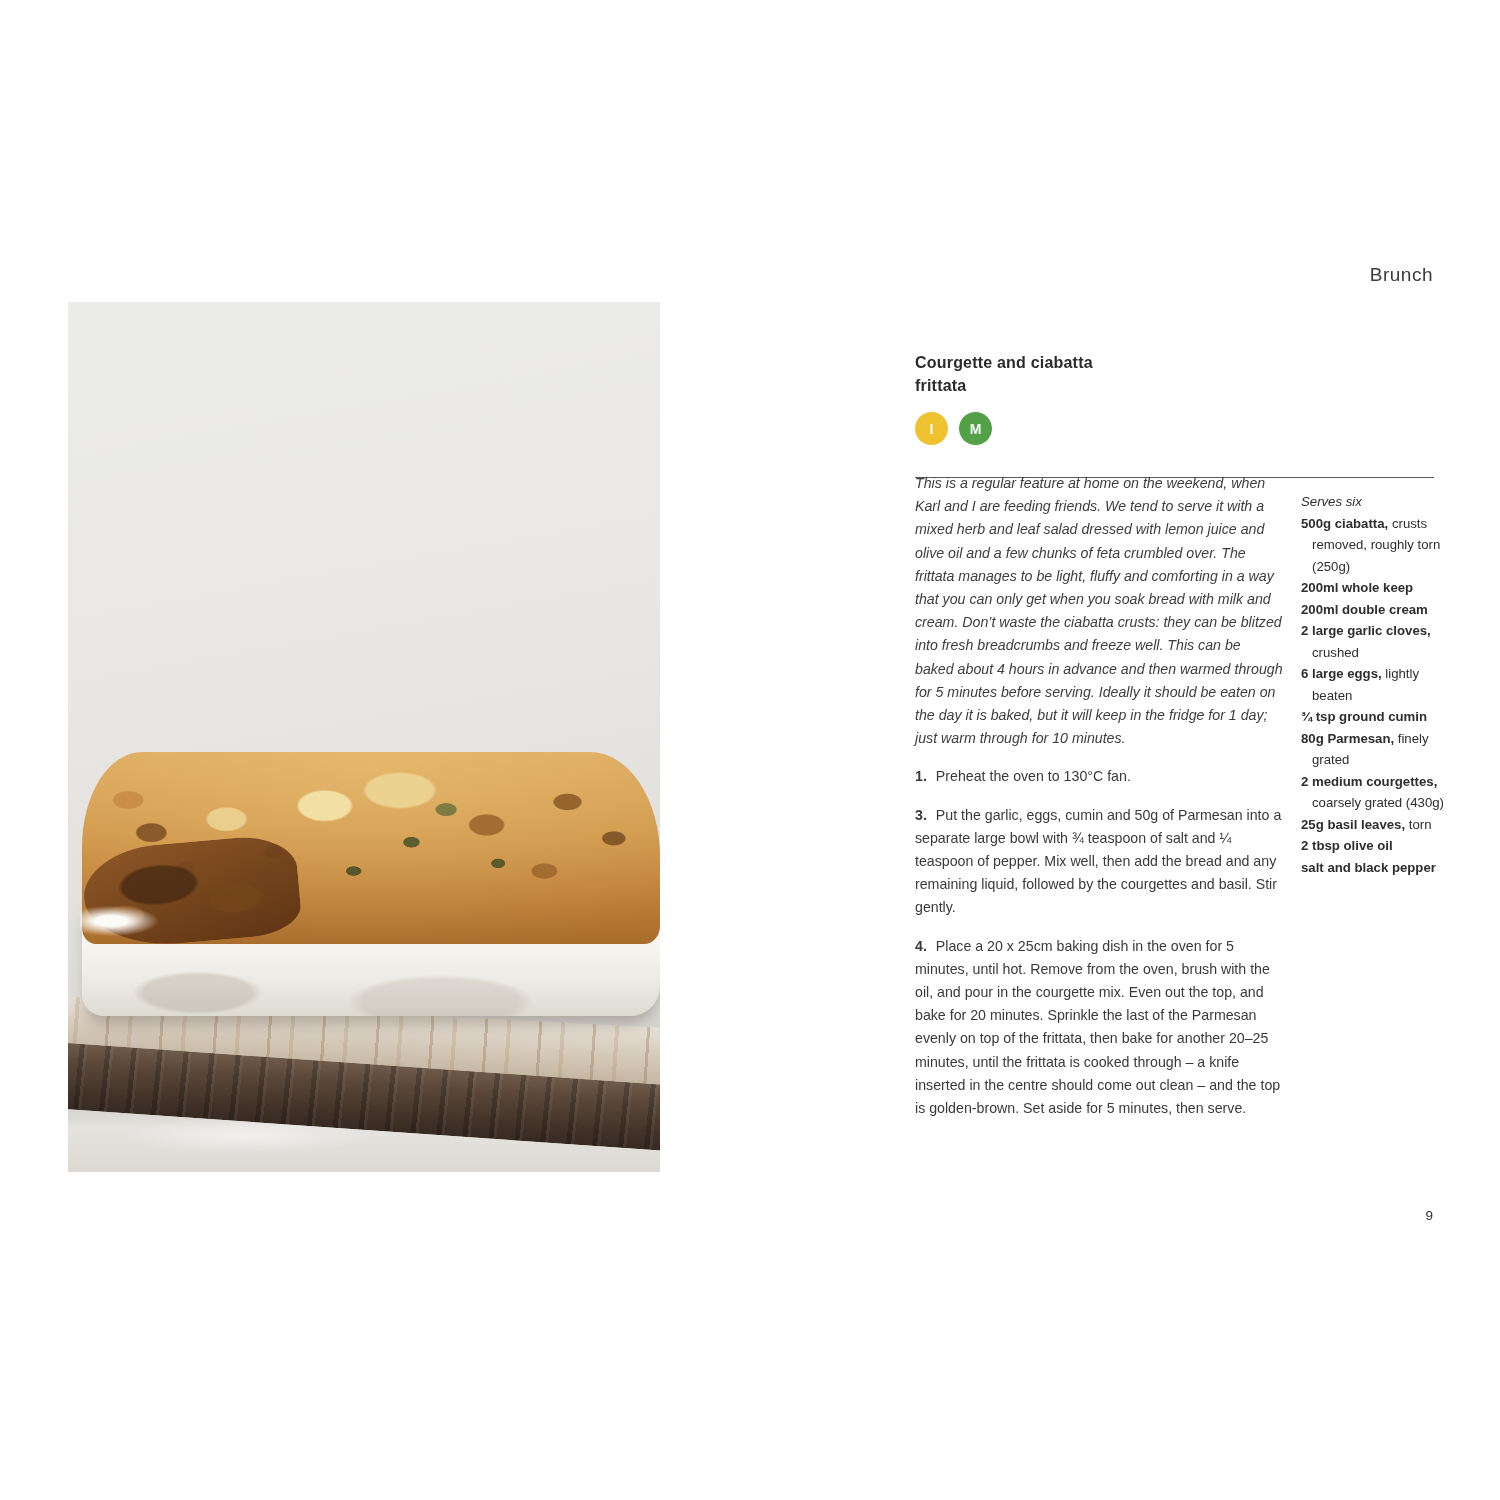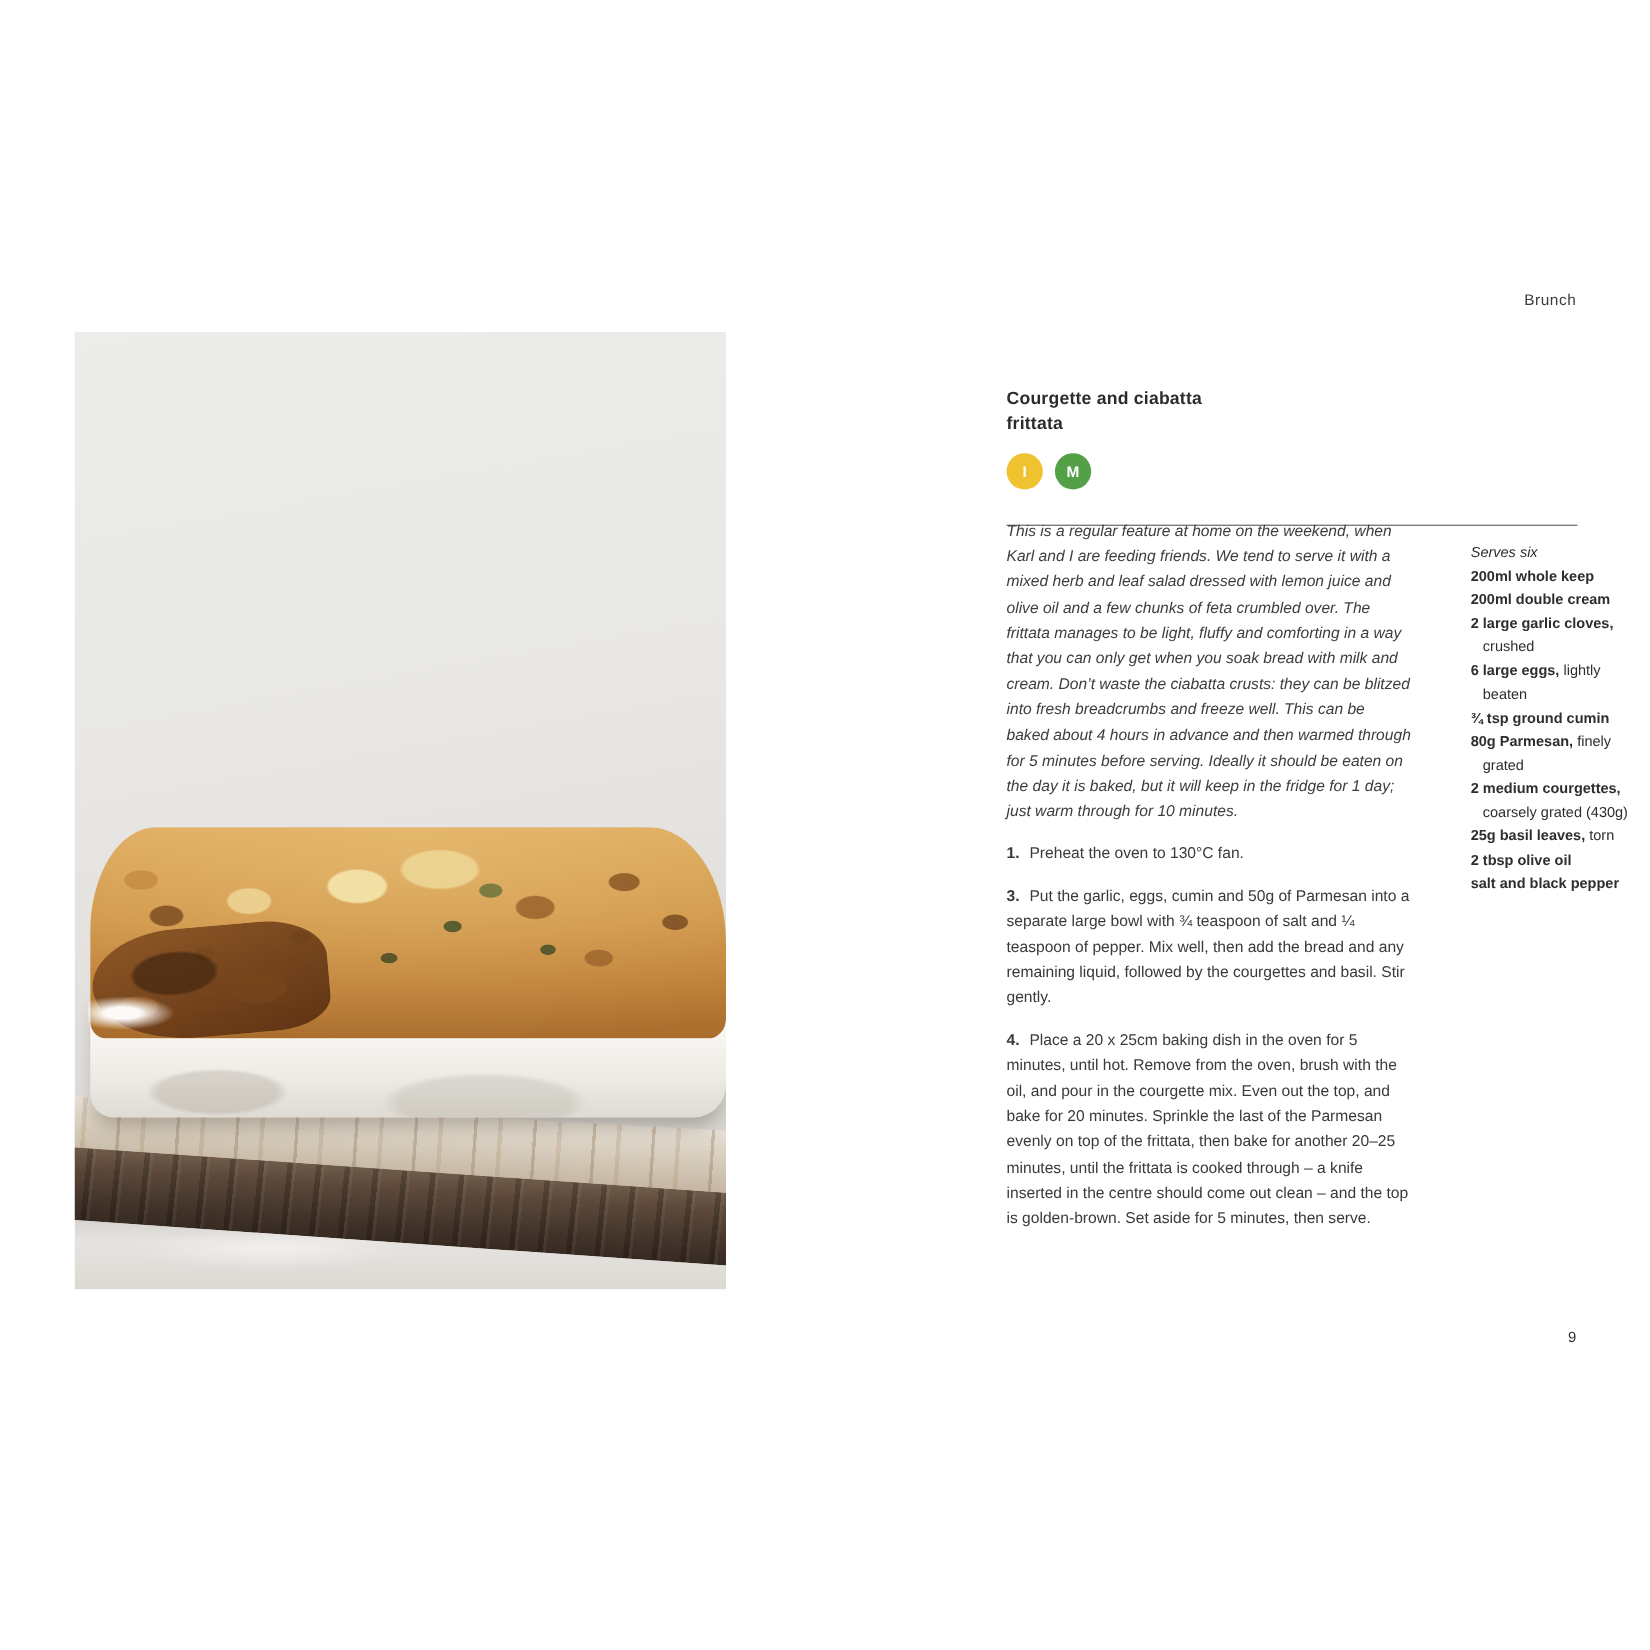--- a/index.html
+++ b/index.html
@@ -85,21 +85,21 @@
     opacity:0.93;
   }
   .photo .rim-left {
     position:absolute; left:12px; top:604px; width:78px; height:30px;
     background:radial-gradient(ellipse at 40% 50%, #fbfaf7 25%, rgba(251,250,247,0) 72%);
   }
 
   
   .section-header {
     position:absolute; left:915px; top:264px; width:518px;
-    text-align:right; font-size:14px; letter-spacing:0.5px; color:#3b3b3b;
+    text-align:right; font-size:19px; letter-spacing:0.5px; color:#3b3b3b;
   }
   .title {
     position:absolute; left:915px; top:340px; width:400px;
     font-size:16px; font-weight:bold; line-height:23px; color:#2b2b2b;
     letter-spacing:0.2px; white-space:pre-line;
   }
   .badges { position:absolute; left:915px; top:412px; display:flex; gap:11px; }
   .badge {
     width:33px; height:33px; border-radius:50%;
     display:flex; align-items:center; justify-content:center;
@@ -110,21 +110,21 @@
   .main-col {
     position:absolute; left:915px; top:472px; width:368px;
     font-size:14.2px; line-height:23.2px; color:#3a3a3a;
   }
   .intro { font-style:italic; margin:0 0 15px 0; color:#3d3d3d; }
   .step { margin:0 0 15px 0; }
   .step-num { font-weight:bold; margin-right:9px; }
 
   .ing-col {
     position:absolute; left:1301px; top:491px; width:144px;
-    font-size:13.2px; line-height:21.5px; color:#2e2e2e;margin-left:36px;
+    font-size:13.2px; line-height:21.5px; color:#2e2e2e;
   }
   .serves { font-style:italic; }
   .ing { padding-left:11px; text-indent:-11px; }
   .ing .b { font-weight:bold; }
 
   .page-num {
     position:absolute; left:915px; top:1208px; width:518px;
     text-align:right; font-size:13.5px; color:#333333;
   }
 </style>
@@ -162,20 +162,21 @@
   <p class="step">
     <span class="step-num">3.</span><span>Put the garlic, eggs, cumin and 50g of Parmesan into a separate large bowl with ¾ teaspoon of salt and ¼ teaspoon of pepper. Mix well, then add the bread and any remaining liquid, followed by the courgettes and basil. Stir gently.</span>
   </p>
   <p class="step">
     <span class="step-num">4.</span><span>Place a 20 x 25cm baking dish in the oven for 5 minutes, until hot. Remove from the oven, brush with the oil, and pour in the courgette mix. Even out the top, and bake for 20 minutes. Sprinkle the last of the Parmesan evenly on top of the frittata, then bake for another 20–25 minutes, until the frittata is cooked through – a knife inserted in the centre should come out clean – and the top is golden-brown. Set aside for 5 minutes, then serve.</span>
   </p>
 </div>
 
 <div class="ing-col">
   <div class="serves">Serves six</div>
+  <div class="ing"><span class="b">500g ciabatta,</span><span> crusts removed, roughly torn (250g)</span></div>
   <div class="ing"><span class="b">200ml whole keep</span><span></span></div>
   <div class="ing"><span class="b">200ml double cream</span><span></span></div>
   <div class="ing"><span class="b">2 large garlic cloves,</span><span> crushed</span></div>
   <div class="ing"><span class="b">6 large eggs,</span><span> lightly beaten</span></div>
   <div class="ing"><span class="b">¾ tsp ground cumin</span><span></span></div>
   <div class="ing"><span class="b">80g Parmesan,</span><span> finely grated</span></div>
   <div class="ing"><span class="b">2 medium courgettes,</span><span> coarsely grated (430g)</span></div>
   <div class="ing"><span class="b">25g basil leaves,</span><span> torn</span></div>
   <div class="ing"><span class="b">2 tbsp olive oil</span><span></span></div>
   <div class="ing"><span class="b">salt and black pepper</span><span></span></div>

